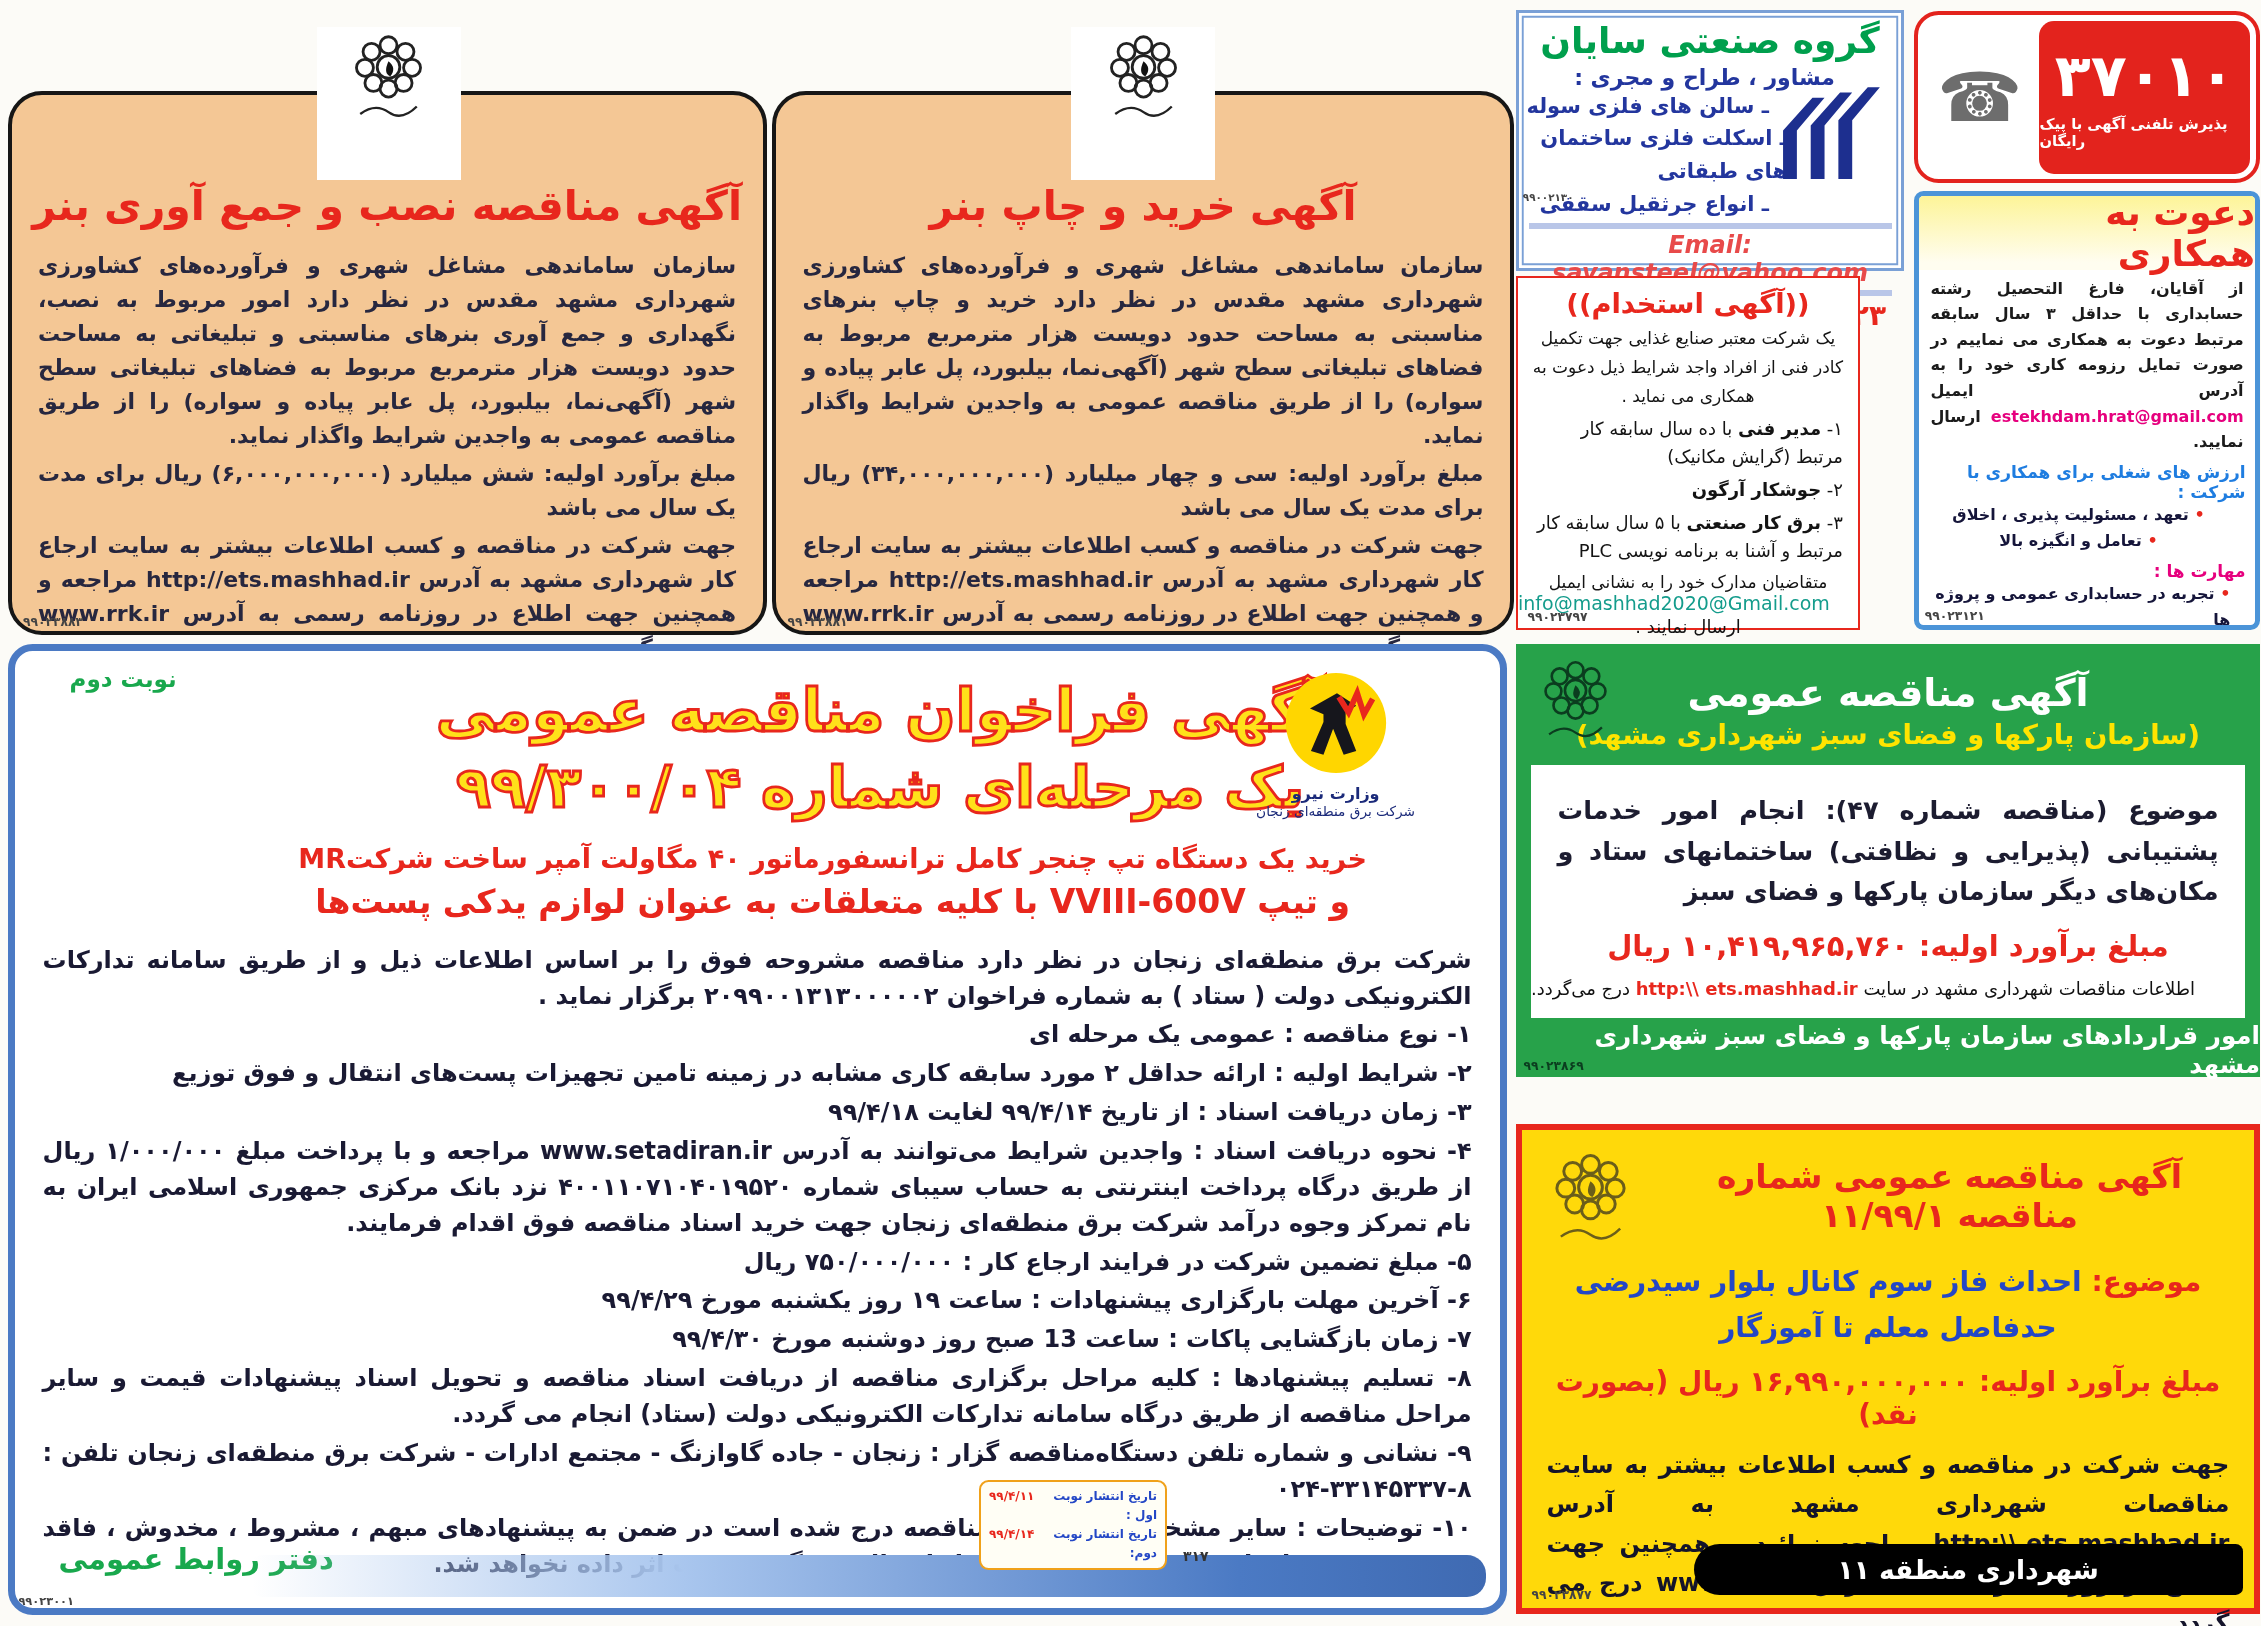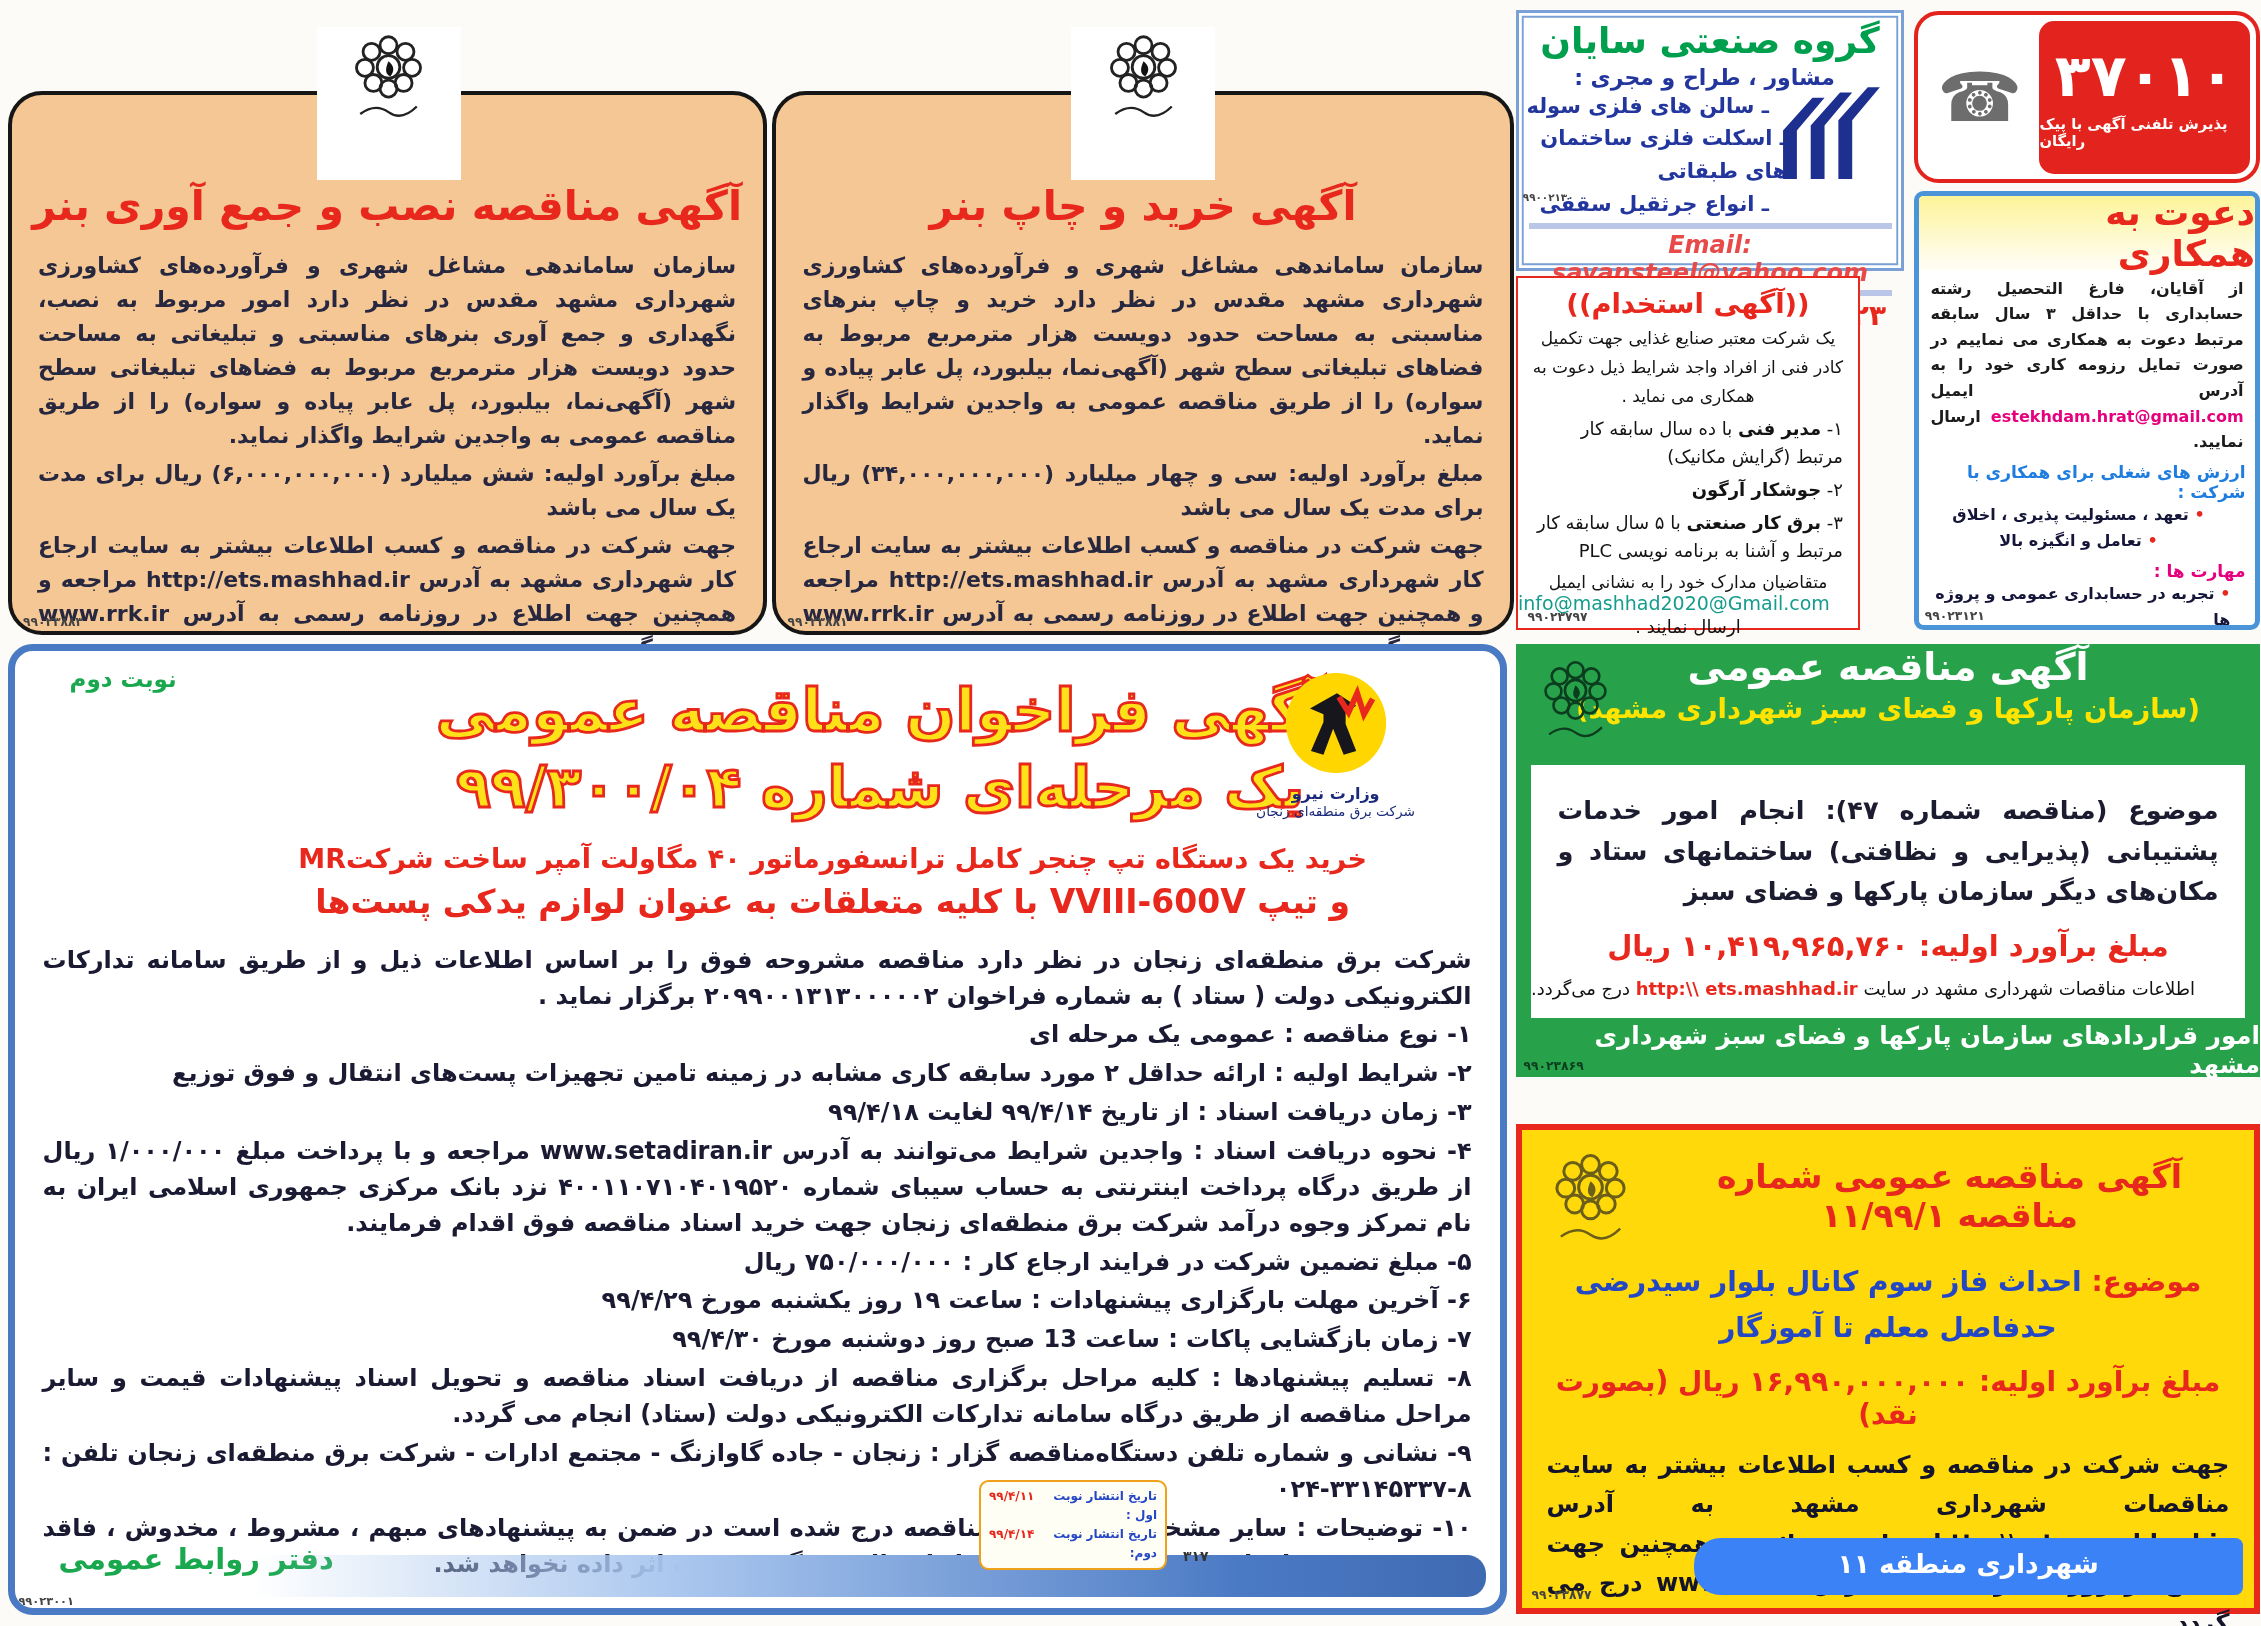--- a/index.html
+++ b/index.html
@@ -73,37 +73,37 @@
   #zanjan .pr{position:absolute;left:44px;bottom:32px;color:#19a84d;font-size:29px;font-weight:bold;}
   #zanjan .bluebar{position:absolute;left:237px;right:13.2px;bottom:11.4px;height:42px;background:linear-gradient(90deg,rgba(255,255,255,0) 0%,#a9c6ee 35%,#4b7ac4 80%,#3f6ab2 100%);border-radius:9.5px 19px 19px 9.5px;}
   #zanjan .datebox{position:absolute;right:333px;bottom:38px;width:168px;border:2.8px solid #f0a11a;border-radius:9.5px;background:#fffef5;padding:4.7px 7.6px;z-index:3;}
   #zanjan .drow{display:flex;justify-content:space-between;font-size:12px;font-weight:bold;line-height:1.6;}
   #zanjan .drow .dl{color:#2447c6;}
   #zanjan .drow .dv{color:#e8271d;}
   #zanjan .pagenum{position:absolute;right:291px;bottom:44px;font-size:14px;color:#333;font-weight:bold;z-index:3;}
 
   
   #parks{left:1516px;top:644px;width:744px;height:433px;background:#27a24a;box-sizing:border-box;}
-  #parks .ph1{text-align:center;color:#fff;font-size:38px;font-weight:bold;padding-top:1px;}
+  #parks .ph1{text-align:center;color:#fff;font-size:38px;font-weight:bold;padding-top:27px;}
   #parks .ph2{text-align:center;color:#ffe400;font-size:27.4px;font-weight:bold;margin-top:3.8px;}
   #parks .panel{position:absolute;left:15px;right:15px;top:121px;bottom:59px;background:#fff;}
   #parks .pkbody{padding:24.6px 26.5px 0;font-size:25.6px;font-weight:bold;color:#1c1c30;text-align:justify;line-height:1.6;}
   #parks .pkprice{color:#e8271d;font-size:29px;font-weight:bold;text-align:center;margin-top:17px;}
   #parks .pkinfo{font-size:18px;color:#111;text-align:left;margin-top:15px;}
   #parks .pkinfo .u{color:#e8271d;font-weight:bold;}
   #parks .pkfooter{position:absolute;bottom:0;left:0;right:0;height:55px;display:flex;align-items:center;justify-content:center;color:#fff;font-size:24.6px;font-weight:bold;}
 
   
   #region11{left:1516px;top:1124px;width:744px;height:490px;background:#ffd90a;border:6.6px solid #e8271d;box-sizing:border-box;}
   #region11 .rtitle{color:#e8271d;font-size:33px;font-weight:bold;text-align:center;padding:26.5px 19px 0 142px;}
   #region11 .rsubject{margin-top:24.6px;text-align:center;font-size:28px;font-weight:bold;color:#2447c6;line-height:1.65;padding:0 28px;}
   #region11 .rsubject .lab{color:#e8271d;}
   #region11 .rprice{margin-top:13.2px;text-align:center;color:#e8271d;font-size:28px;font-weight:bold;}
   #region11 .rbody{padding:15px 24.6px 0;font-size:24px;font-weight:bold;color:#14142a;text-align:justify;line-height:1.65;}
-  #region11 .badge{position:absolute;bottom:13.2px;right:11.4px;width:549px;height:57px;line-height:51px;background:#3b82f6;color:#fff;font-size:26.5px;font-weight:bold;text-align:center;border-radius:26.5px 7.6px 7.6px 26.5px;}
+  #region11 .badge{position:absolute;bottom:13.2px;right:11.4px;width:549px;height:51px;line-height:51px;background:#000000;color:#fff;font-size:26.5px;font-weight:bold;text-align:center;border-radius:26.5px 7.6px 7.6px 26.5px;}
 </style>
 </head>
 <body>
 
 <div id="page">
 
   <div class="peach" style="left:7.6px;top:91px;width:751px;height:536px;">
     <div class="logo-box" style="left:305px;">
       <svg width="87" height="98" viewBox="0 0 92 104">
         <g fill="none" stroke="#222" stroke-width="3">

